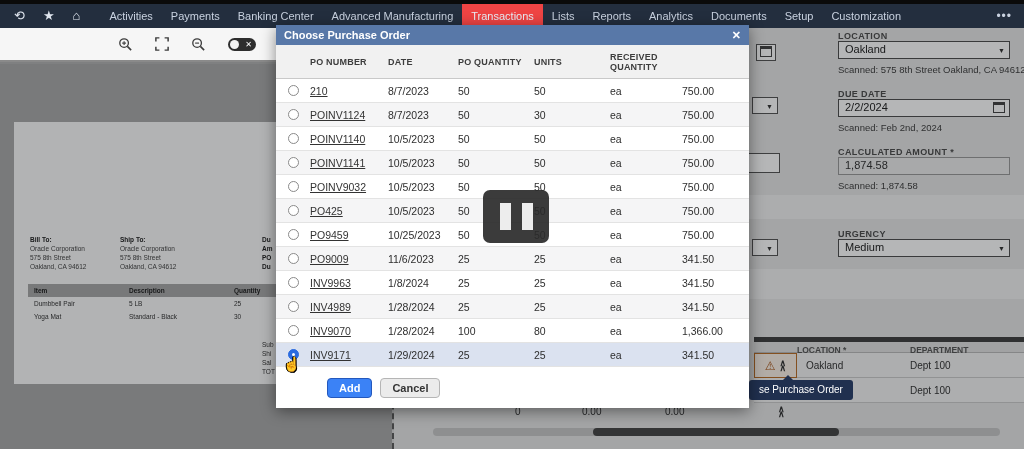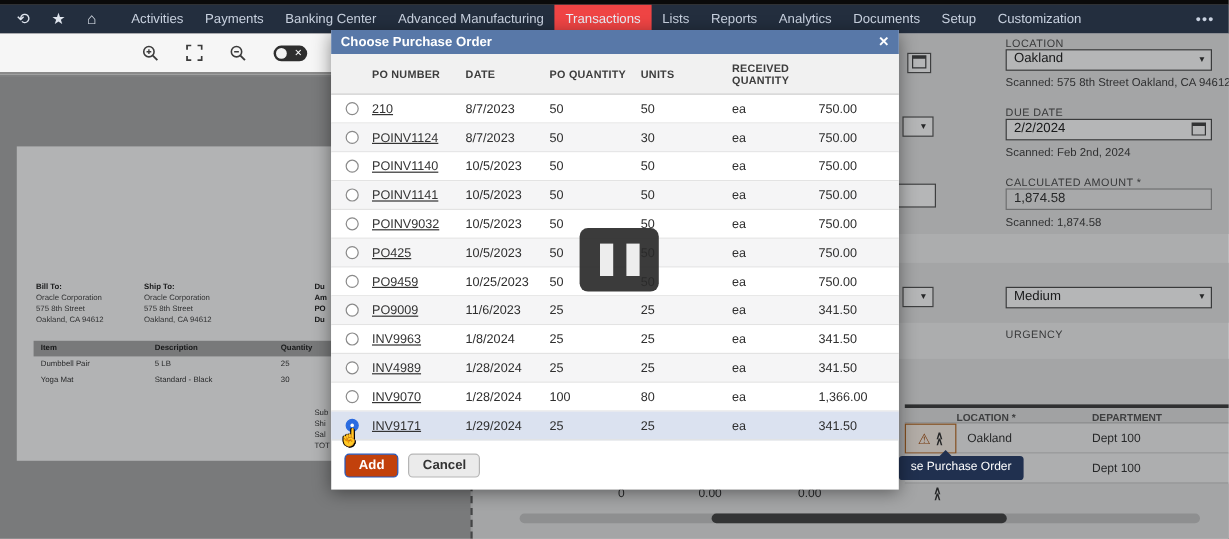--- a/index.html
+++ b/index.html
@@ -41,28 +41,28 @@
   
   .form-pane { position:absolute; top:28px; left:394px; width:630px; height:421px; background:#e7e7e7; }
   .band { position:absolute; left:0; width:630px; background:#f3f3f3; }
   .cutfield { position:absolute; background:#fff; border:1px solid #555; }
   .cut-cal { left:362px; top:16px; width:20px; height:17px; }
   .cut-dd1 { left:358px; top:69px; width:26px; height:17px; }
   .cut-inp { left:352px; top:125px; width:34px; height:20px; }
   .cut-dd2 { left:358px; top:211px; width:26px; height:17px; }
   .ddarrow { position:absolute; right:4px; top:50%; transform:translateY(-50%); font-size:7px; color:#333; }
 
-  .fp-label { position:absolute; font-size:9px; font-weight:normal; letter-spacing:.4px; color:#4c4c4c; }
+  .fp-label { position:absolute; font-size:9px; font-weight:bold; letter-spacing:.4px; color:#4c4c4c; }
   .fp-scan { position:absolute; font-size:9.5px; color:#3e3e3e; white-space:nowrap; }
   .fp-field { position:absolute; left:444px; width:172px; height:18px; background:#fff; border:1.5px solid #4e4e4e; font-size:11px; color:#222; line-height:15px; padding-left:6px; cursor:pointer; }
   .fp-field.disabled { background:#ececec; border:1px solid #9a9a9a; color:#333; }
   .cal-glyph { position:absolute; right:4px; top:2px; width:12px; height:11px; border:1.2px solid #444; border-top:3px solid #444; }
 
   
-  .bt-header { position:absolute; left:360px; top:309px; width:270px; height:16px; background:#e2e2e2; border-top:3px solid #404040; border-bottom:1px solid #bbb; display:flex; font-size:8.5px; font-weight:bold; color:#555; }
+  .bt-header { position:absolute; left:360px; top:309px; width:270px; height:16px; background:#e2e2e2; border-top:5px solid #404040; border-bottom:1px solid #bbb; display:flex; font-size:8.5px; font-weight:bold; color:#555; }
   .bt-h1 { width:43px; }
   .bt-h2 { width:113px; padding-top:3px; }
   .bt-h3 { padding-top:3px; }
   .bt-row { position:absolute; left:360px; width:270px; height:25px; background:#f4f4f4; border-bottom:1px solid #ccc; display:flex; font-size:10px; color:#333; }
   .bt-iconcell { width:43px; height:25px; background:#fbf1e7; border:1px solid #b96d28; display:flex; align-items:center; justify-content:center; gap:4px; }
   .bt-cell { display:flex; align-items:center; cursor:pointer; }
   .warn { color:#a34c0d; font-size:12px; line-height:12px; }
   .chev { display:flex; flex-direction:column; line-height:5px; font-size:9px; font-weight:bold; color:#333; cursor:pointer; }
   .tooltip { position:absolute; left:355px; top:352px; height:20px; background:#20304f; color:#fff; font-size:10px; line-height:20px; padding:0 10px; border-radius:3px; z-index:55; }
   .tooltip:before { content:""; position:absolute; left:34px; top:-5px; border:5px solid transparent; border-bottom-color:#20304f; border-top:none; }
@@ -84,21 +84,21 @@
   .po-row.alt { background:#f5f5f6; }
   .po-row.selected { background:#dbe2f0; }
   .po-row .c { font-size:10.5px; color:#2e2e2e; display:flex; align-items:center; }
   .po-row .c a { color:#333; text-decoration:underline; cursor:pointer; }
   .radio-c { justify-content:center; }
   .radio { width:11px; height:11px; border-radius:50%; border:1.5px solid #8a8a8a; background:#fff; display:inline-block; cursor:pointer; }
   .radio.on { border:1.5px solid #2a6be0; background:#2a6be0; position:relative; }
   .radio.on:after { content:""; position:absolute; left:3px; top:3px; width:3px; height:3px; border-radius:50%; background:#fff; }
   .modal-footer { display:flex; gap:8px; padding:11px 11px; }
   .btn { font-size:11px; font-weight:bold; border-radius:4px; padding:3px 11px; cursor:pointer; }
-  .btn-add { background:#c2410c; color:#fff; border:1px solid #2458bd; }
+  .btn-add { background:#3b82f6; color:#fff; border:1px solid #2458bd;margin-left:40px; }
   .btn-cancel { background:#ebebeb; color:#333; border:1px solid #b5b5b5; }
 
   
   .pause { position:absolute; left:483px; top:190px; width:66px; height:53px; background:rgba(42,42,42,0.92); border-radius:7px; z-index:200; display:flex; align-items:center; justify-content:center; gap:11px; cursor:pointer; }
   .pause .bar { width:11px; height:27px; background:#ededed; }
   .cursor { position:absolute; left:283px; top:356px; z-index:210; font-size:14px; color:#fff; text-shadow:0 0 1px #000, 1px 1px 0 #000, -1px 0 0 #000; }
 </style>
 </head>
 <body>
 
@@ -238,21 +238,21 @@
       <span class="cal-glyph"></span>
     </div>
     <div class="fp-scan" style="left:444px;top:94px;">Scanned: Feb 2nd, 2024</div>
 
     <div class="fp-label" style="left:444px;top:119px;">CALCULATED AMOUNT *</div>
     <div class="fp-field disabled" style="top:129px;">
       <span>1,874.58</span>
     </div>
     <div class="fp-scan" style="left:444px;top:152px;">Scanned: 1,874.58</div>
 
-    <div class="fp-label" style="left:444px;top:201px;margin-top:45px;">URGENCY</div>
+    <div class="fp-label" style="left:444px;top:201px;">URGENCY</div>
     <div class="fp-field" style="top:211px;">
       <span>Medium</span>
       <span class="ddarrow">▼</span>
     </div>
 
     <div class="bt-header">
       <span class="bt-h1"></span>
       <span class="bt-h2">LOCATION *</span>
       <span class="bt-h3">DEPARTMENT</span>
     </div>

